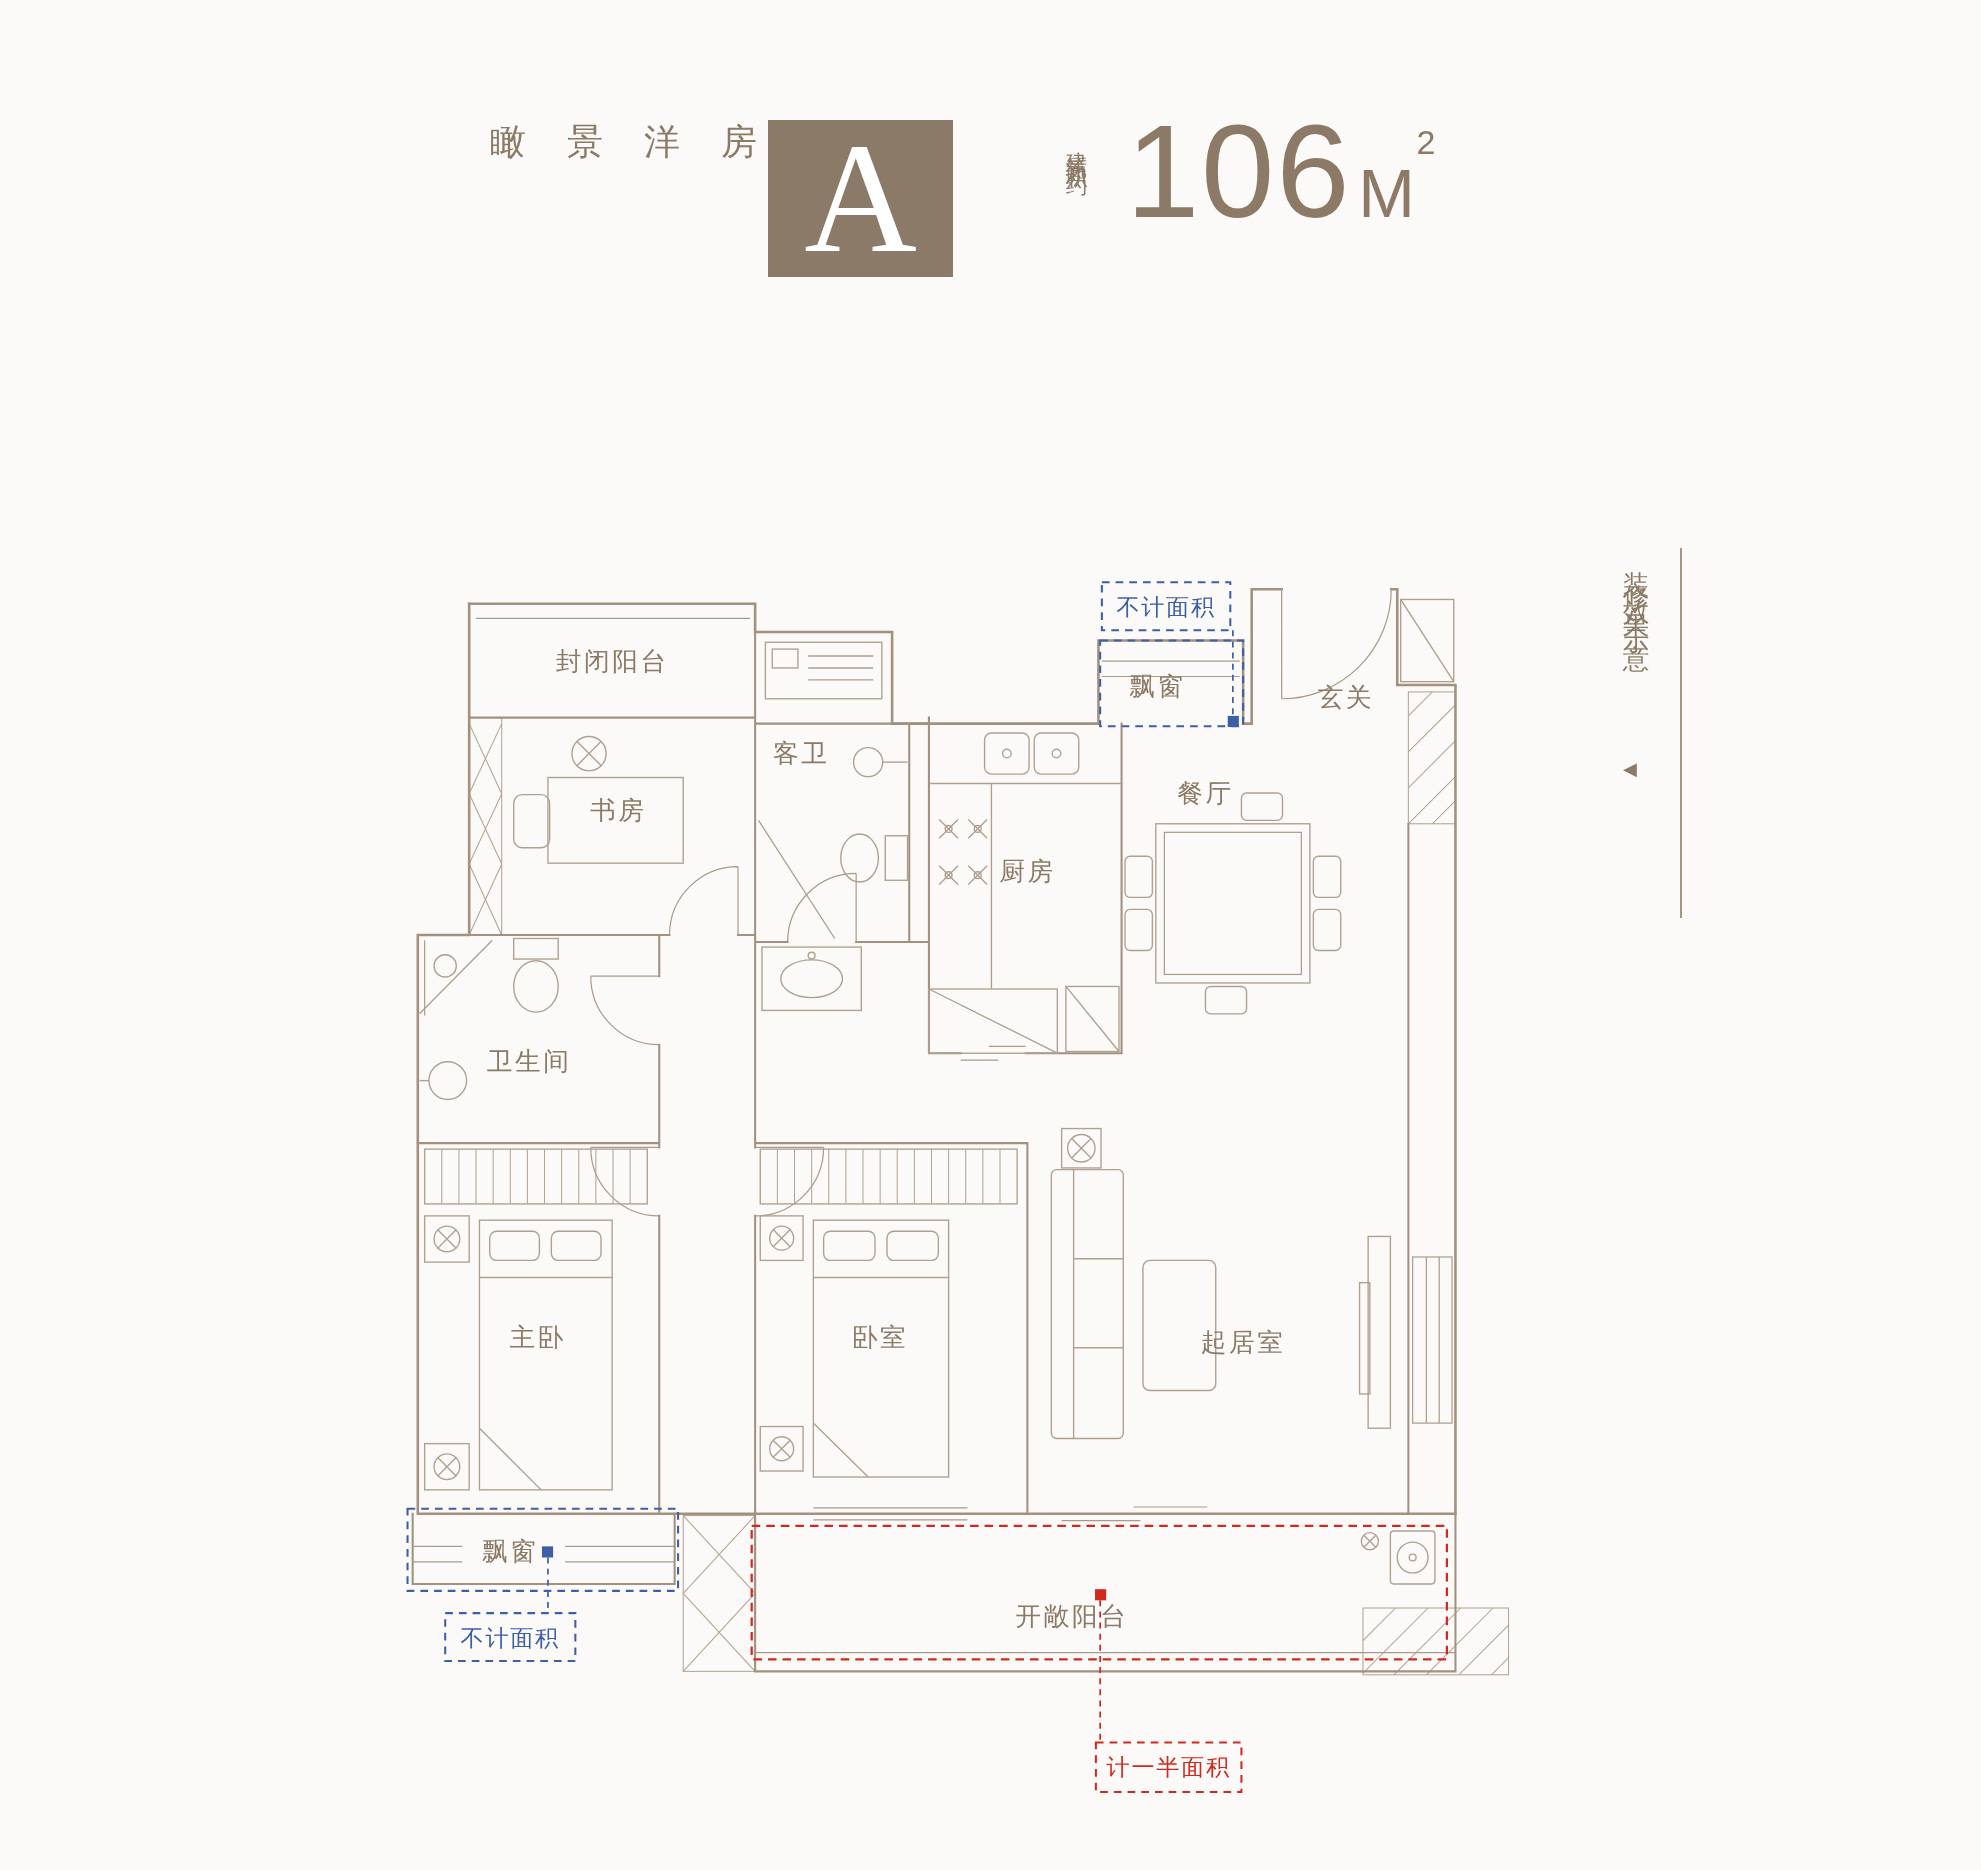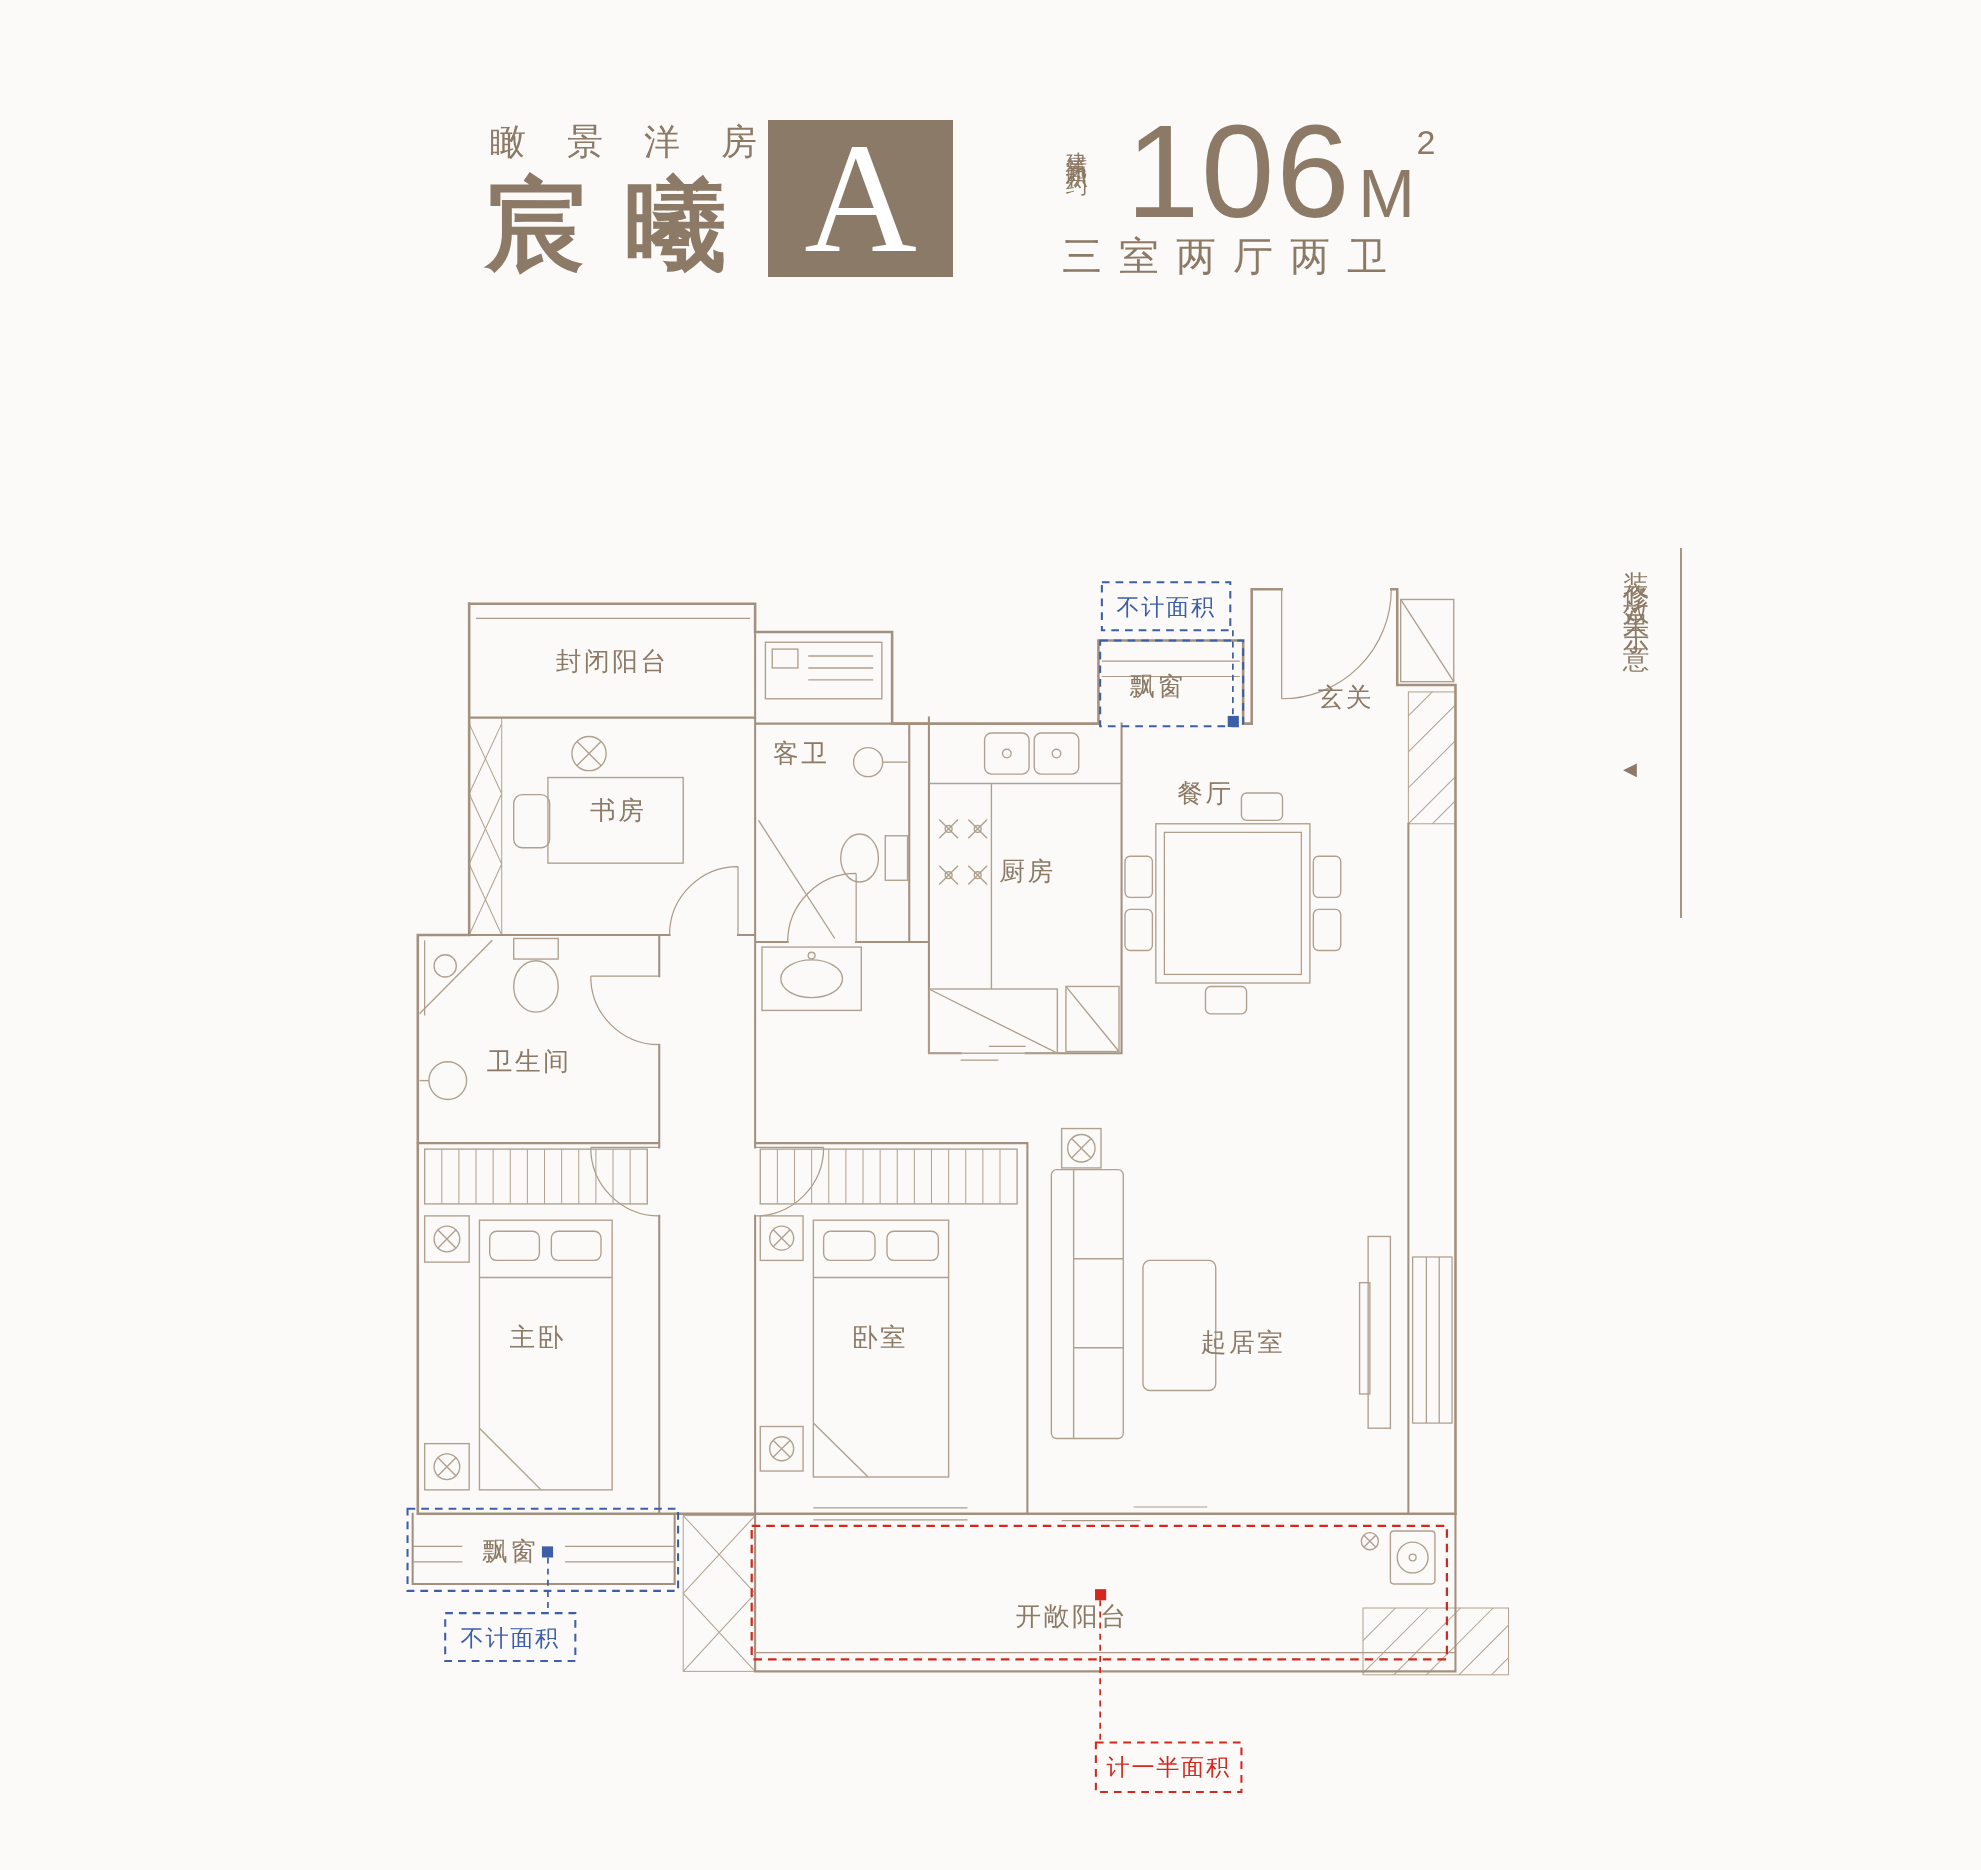--- a/index.html
+++ b/index.html
@@ -34,31 +34,29 @@
   .blue-text{fill:#3c5fa7;font-size:27px;letter-spacing:2px;font-family:"Liberation Sans",sans-serif;}
   .red-line{stroke:#d3281e;fill:none;}
   .red-text{fill:#d3281e;font-size:27px;letter-spacing:2px;font-family:"Liberation Sans",sans-serif;}
 </style>
 </head>
 <body>
 
 <div class="page">
 
   <div class="abs hd-series">瞰景洋房</div>
-  <div class="abs hd-name">宸曦</div>
   <div class="abs hd-unitbox">
     <span class="glyph">A</span>
   </div>
   <div class="abs hd-areacap">建筑面积约</div>
   <div class="abs hd-area">
     <span class="num">106</span>
     <span class="unit">M</span>
     <span class="sup">2</span>
   </div>
-  <div class="abs hd-rooms">三室两厅两卫</div>
 
   <div class="abs side-caption">装修效果示意</div>
   <div class="abs side-arrow">◀</div>
   <div class="abs side-line"></div>
 
   <svg width="1982" height="1871" viewBox="0 0 2315 2185">
 
     <g>
       <path class="hatch" d="M548,845 L586,927 M586,845 L548,927 M548,927 L586,1009 M586,927 L548,1009 M548,1009 L586,1092 M586,1009 L548,1092 M586,838 V1092"></path>
       <rect class="hatch" x="1645" y="808" width="55" height="154"></rect>

